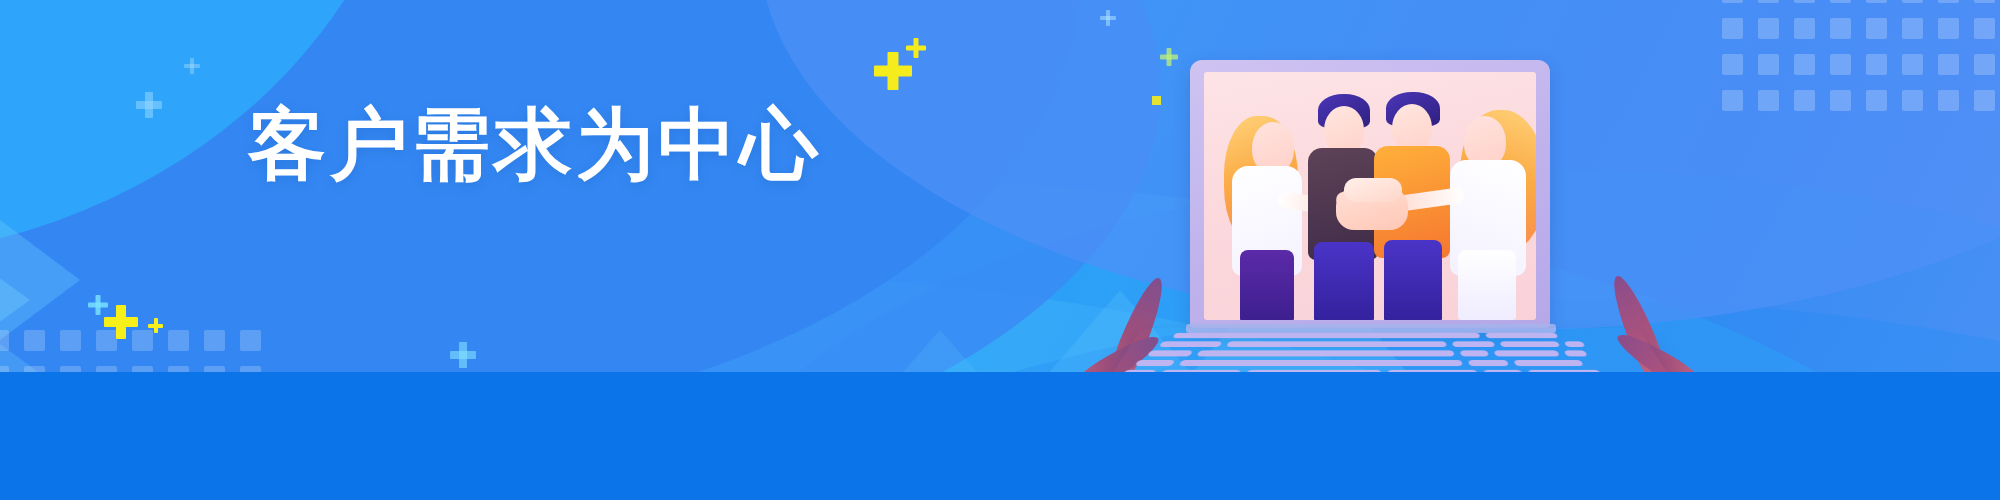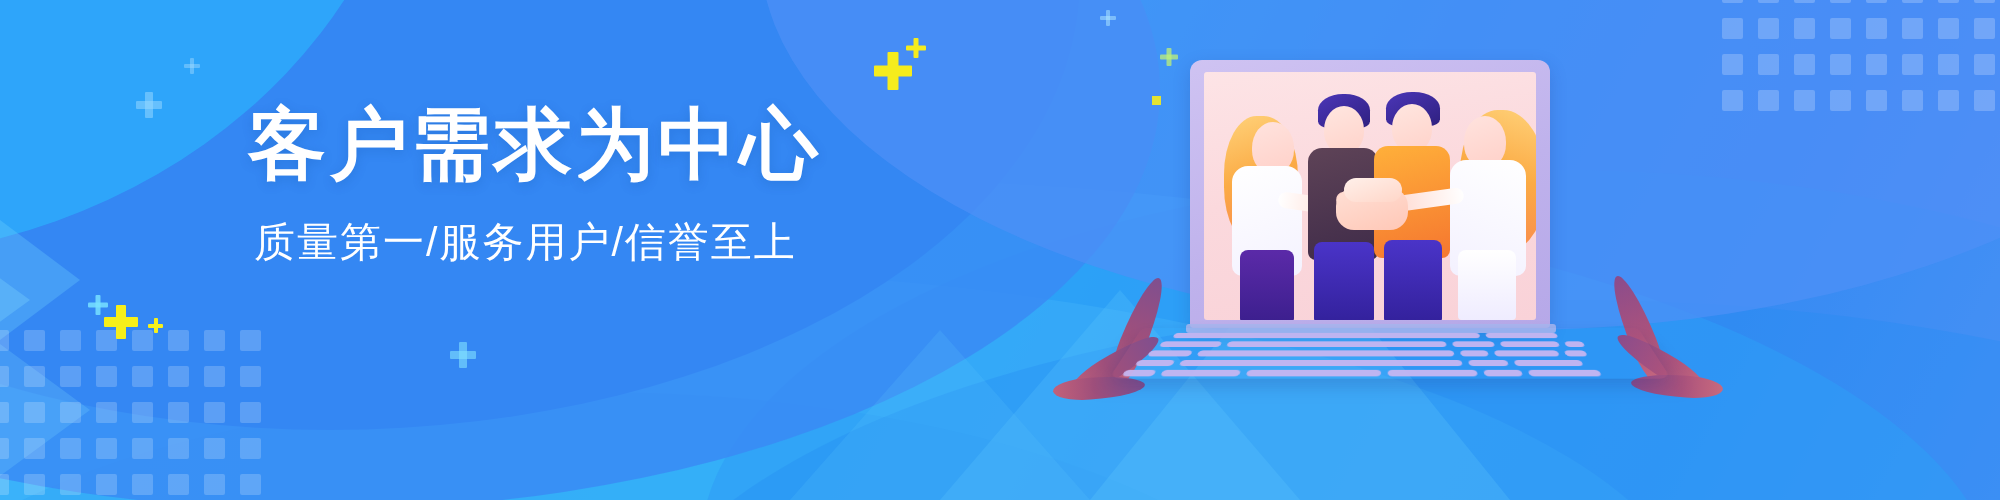--- a/index.html
+++ b/index.html
@@ -1,20 +1,20 @@
 <!DOCTYPE html>
 <html><head>
 <meta charset="utf-8">
 <style>
   html,body{margin:0;padding:0;background:#0a74e8;}
   body{font-family:"Liberation Sans","DejaVu Sans",sans-serif;}
 
   .banner{
     position:relative;
-    width:2000px;height:500px;
+    width:2000px;height:372px;
     overflow:hidden;
     background:linear-gradient(118deg,#1e7ff0 0%,#199df7 28%,#18a6f8 46%,#2a8cf2 66%,#3d86f2 84%,#5a8ff5 100%);
   }
 
   
   .bg-layer{position:absolute;pointer-events:none;}
 
   .blob-a{
     left:-420px;top:-470px;width:1500px;height:900px;
     border-radius:50%;
@@ -292,21 +292,20 @@
   <div class="plus p-yellow-tiny"></div>
   <div class="plus p-yellow-big"></div>
   <div class="plus p-yellow-sm"></div>
   <div class="plus p-cy-4"></div>
   <div class="plus p-cy-5"></div>
   <div class="plus p-green-tr"></div>
   <div class="tiny-sq"></div>
 
   <div class="text-block">
     <h1 class="headline">客户需求为中心</h1>
-    <p class="subline">质量第一/服务用户/信誉至上</p>
   </div>
 
   <div class="illus">
 
     <div class="frond" style="left:-22px;top:232px;width:26px;height:118px;transform:rotate(22deg);"></div>
     <div class="frond" style="left:-44px;top:272px;width:24px;height:104px;transform:rotate(58deg);"></div>
     <div class="frond" style="left:-58px;top:300px;width:22px;height:92px;transform:rotate(86deg);"></div>
     <div class="frond frond-r" style="right:-26px;top:230px;width:26px;height:118px;transform:rotate(-22deg);"></div>
     <div class="frond frond-r" style="right:-48px;top:270px;width:24px;height:104px;transform:rotate(-58deg);"></div>
     <div class="frond frond-r" style="right:-62px;top:298px;width:22px;height:92px;transform:rotate(-86deg);"></div>

